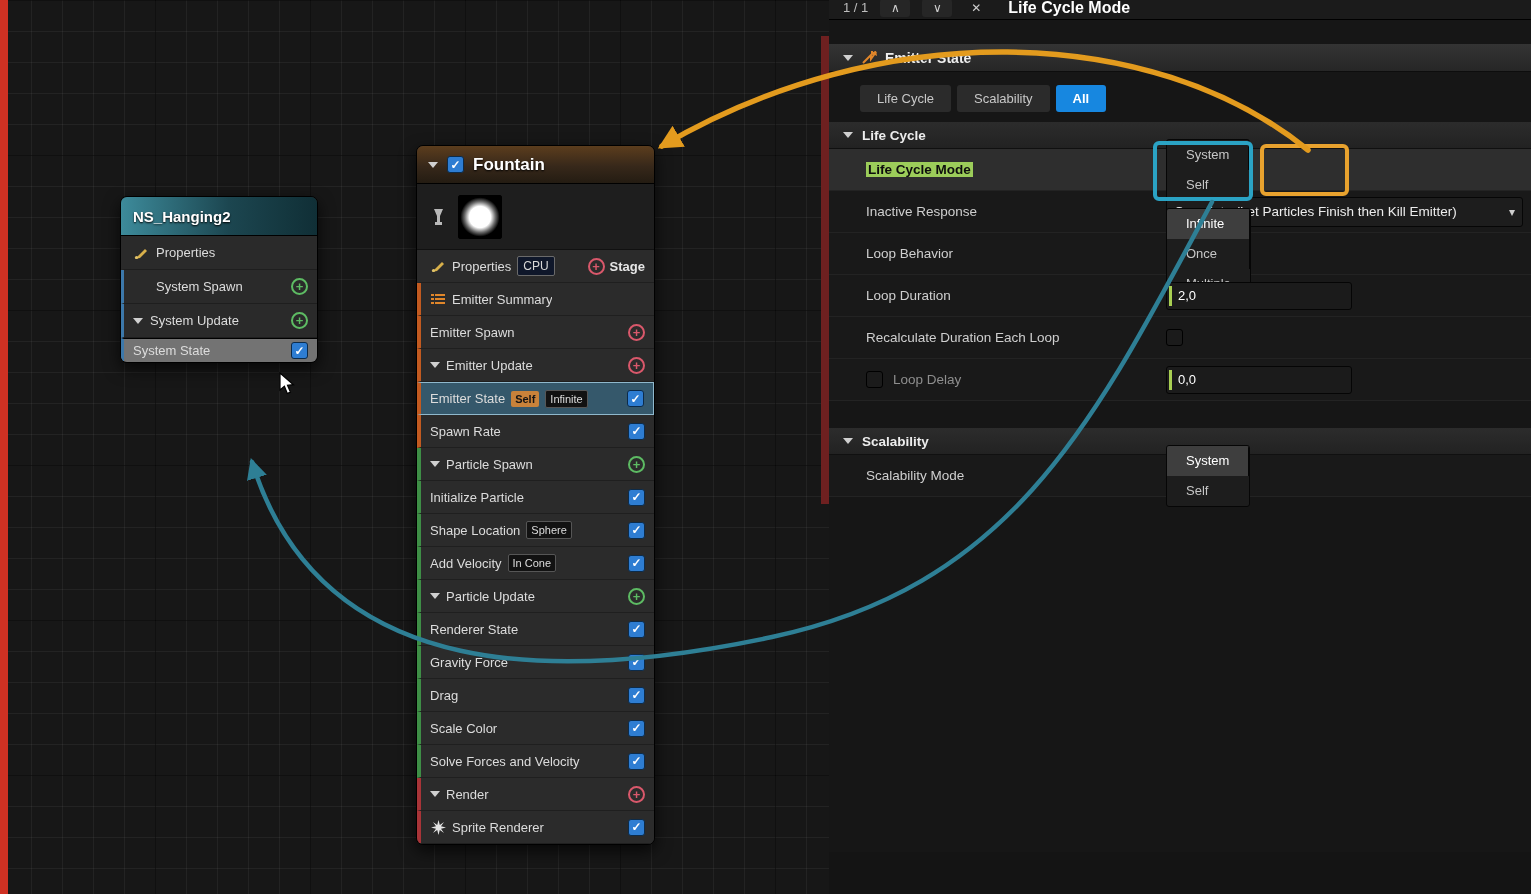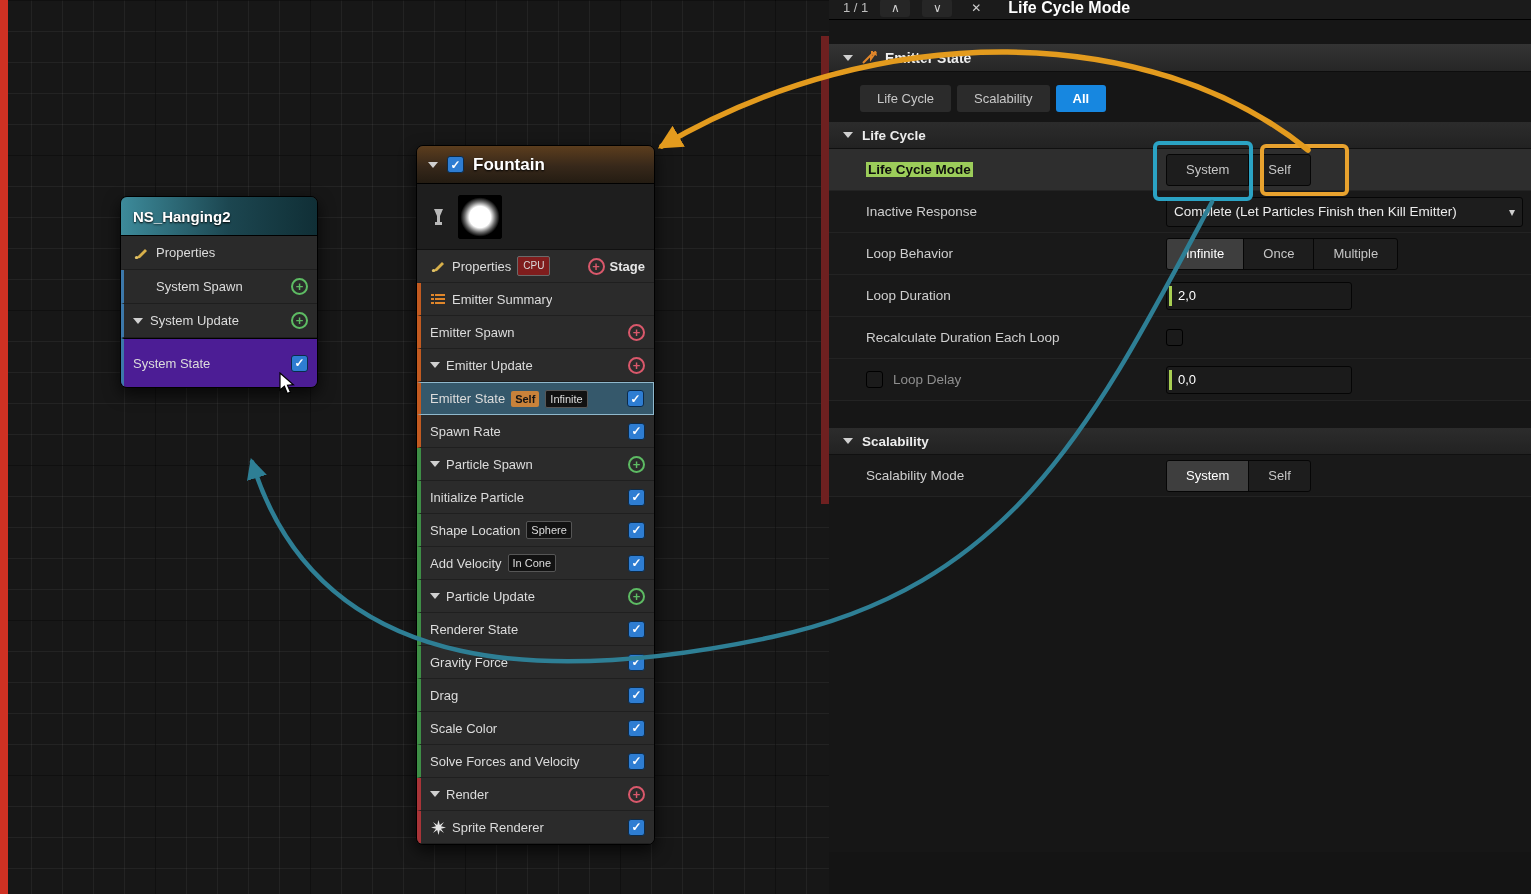--- a/index.html
+++ b/index.html
@@ -26,33 +26,33 @@
   .cb{width:17px;height:17px;border-radius:3px;background:#2e7dd2;border:1px solid #0c2b4a;color:#fff;
       font-size:12px;font-weight:bold;display:flex;align-items:center;justify-content:center;flex:0 0 auto;}
   .cb.off{background:#1b1b1b;border:1px solid #000;color:transparent;}
   .plus{width:17px;height:17px;border-radius:50%;border:2px solid;display:flex;align-items:center;
         justify-content:center;font-size:13px;font-weight:bold;line-height:1;flex:0 0 auto;}
   .plus.green{color:#5dbb63;border-color:#5dbb63;}
   .plus.pink{color:#d9586b;border-color:#d9586b;}
   .badge{font-size:11px;padding:0 4px;border-radius:2px;line-height:16px;flex:0 0 auto;}
   .badge.orange{background:#c8823a;color:#131313;font-weight:bold;}
   .badge.dark{background:#121212;border:1px solid #565656;color:#ddd;}
-  .badge.cpu{background:#7f1d1d;border:1px solid #6a6a6a;color:#d8d8d8;font-size:10px;padding:1px 5px;}
+  .badge.cpu{background:#0f172a;border:1px solid #6a6a6a;color:#d8d8d8;font-size:12px;padding:1px 5px;}
 
   
   .ns-node{left:120px;top:196px;width:198px;}
   .ns-head{height:39px;display:flex;align-items:center;padding-left:12px;
            background:linear-gradient(90deg,#3d8b9b 0%,#1c4650 55%,#102f36 100%);
            border-bottom:1px solid #000;}
   .ns-title{font-size:15px;font-weight:bold;color:#fff;text-shadow:0 1px 2px #000;}
   .nrow{height:34px;display:flex;align-items:center;gap:7px;padding:0 9px;background:#2a2a2a;
         border-bottom:1px solid #1e1e1e;font-size:13px;color:#dcdcdc;border-left:3px solid transparent;}
   .nrow.sec-system{border-left-color:#3c78aa;align-items:center;}
   .nrow .indent{width:16px;flex:0 0 auto;}
-  .ns-foot{height:49px;display:flex;align-items:center;gap:7px;padding:0 9px;background:#4c1d95;
+  .ns-foot{height:24px;display:flex;align-items:center;gap:7px;padding:0 9px;background:#737373;
            border-top:1px solid #000;font-size:13px;color:#dcdcdc;border-left:3px solid #3c78aa;}
   .sp{flex:1;}
 
   
   .f-node{left:416px;top:145px;width:239px;}
   .f-head{height:38px;display:flex;align-items:center;gap:9px;padding:0 11px;
           background:linear-gradient(180deg,#5c3d1d 0%,#37281a 55%,#241c12 100%);border-bottom:1px solid #000;}
   .f-title{font-size:17px;font-weight:bold;color:#fff;text-shadow:0 1px 2px #000;}
   .f-thumb{height:66px;display:flex;align-items:center;gap:12px;padding:0 13px;background:#1e1e1e;
            border-bottom:1px solid #111;}
@@ -90,21 +90,21 @@
   .pcat{height:27px;margin-top:9px;display:flex;align-items:center;gap:9px;padding-left:14px;
         background:linear-gradient(#2c2c2c,#222);border-bottom:1px solid #101010;
         font-weight:bold;color:#ededed;font-size:13.5px;}
   .prow{height:42px;display:flex;align-items:center;background:#191919;border-bottom:1px solid #232323;
         padding:0 8px 0 37px;font-size:13.5px;color:#cfcfcf;}
   .prow.hl{background:#2e2e2e;}
   .plab{flex:0 0 300px;display:flex;align-items:center;gap:10px;white-space:nowrap;overflow:hidden;}
   .plab .glab{background:#9ccd5a;color:#0d0d0d;padding:0 2px;font-weight:bold;}
   .plab.dim{color:#8e8e8e;}
   .pval{flex:1;display:flex;align-items:center;}
-  .seg{display:flex;border:1px solid #060606;border-radius:3px;overflow:hidden;background:#1d1d1d;}
+  .seg{display:flex;border:1px solid #060606;border-radius:3px;overflow:hidden;background:#1d1d1d;flex-direction:column;}
   .seg .opt{padding:0 19px;height:30px;display:flex;align-items:center;color:#c6c6c6;font-size:13px;
             border-right:1px solid #060606;}
   .seg .opt:last-child{border-right:none;}
   .seg .opt.sel{background:#3e3e3e;color:#fff;}
   .dd{flex:1;height:30px;background:#1d1d1d;border:1px solid #060606;border-radius:3px;display:flex;
       align-items:center;padding:0 7px;color:#ececec;font-size:13.5px;white-space:nowrap;}
   .dd .chev{margin-left:auto;color:#cfcfcf;font-size:12px;}
   .numin{width:186px;height:28px;background:#1b1b1b;border:1px solid #050505;border-radius:3px;
          display:flex;align-items:center;color:#fff;font-size:13px;position:relative;padding-left:11px;}
   .numin::before{content:"";position:absolute;left:2px;top:3px;bottom:3px;width:3px;background:#a8cf52;}

